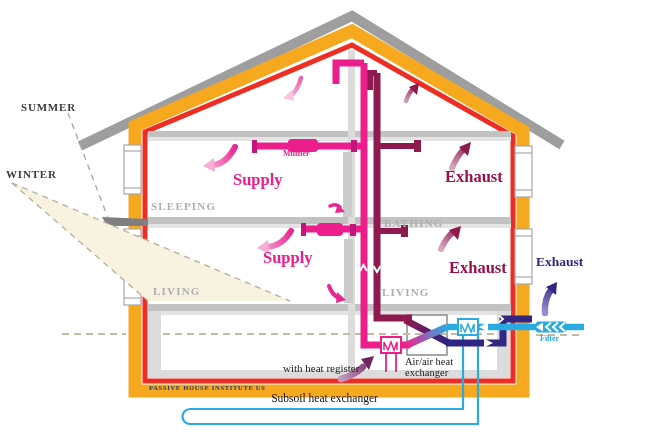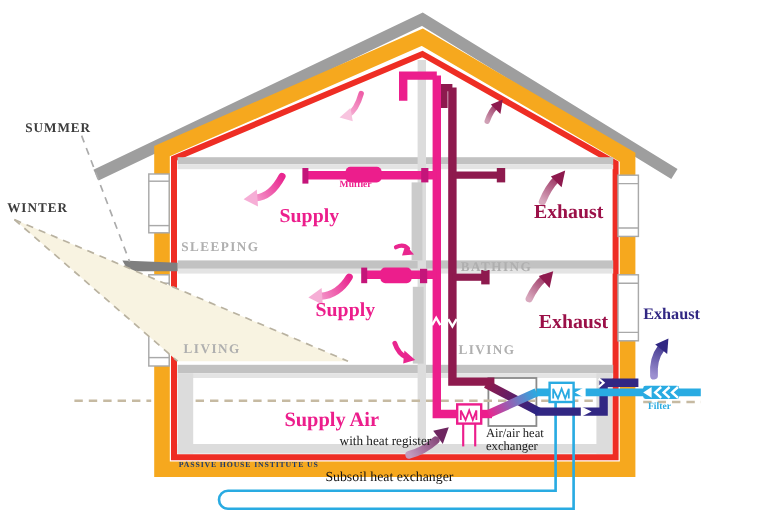--- a/index.html
+++ b/index.html
@@ -258,21 +258,20 @@
 <div class="lbl supply-lbl" style="left:186px;top:171px;">Supply</div>
 <div class="lbl supply-lbl" style="left:216px;top:249px;">Supply</div>
 <div class="lbl exhaust-lbl" style="left:445px;top:168px;">Exhaust</div>
 <div class="lbl exhaust-lbl" style="left:449px;top:259px;">Exhaust</div>
 <div class="lbl exhaust-out-lbl" style="left:536px;top:255px;">Exhaust</div>
 <div class="lbl fresh-lbl" style="left:596px;top:286px;">Fresh Air</div>
 
 <div class="lbl tiny-pink" style="left:283px;top:150px;">Muffler</div>
 
 
-<div class="lbl supply-air-lbl" style="left:237px;top:341px;">Supply Air</div>
 <div class="lbl sub-note" style="left:247px;top:362px;">with heat register</div>
 
 <div class="lbl hx-note" style="left:405px;top:356px;">
   <div>Air/air heat</div>
   <div>exchanger</div>
 </div>
 
 <div class="lbl pill-lbl" style="left:186px;top:392px;width:277px;">Subsoil heat exchanger</div>
 <div class="lbl tiny-cyan" style="left:540px;top:335px;">Filter</div>
 <div class="lbl credit" style="left:149px;top:384px;">PASSIVE HOUSE INSTITUTE US</div>

